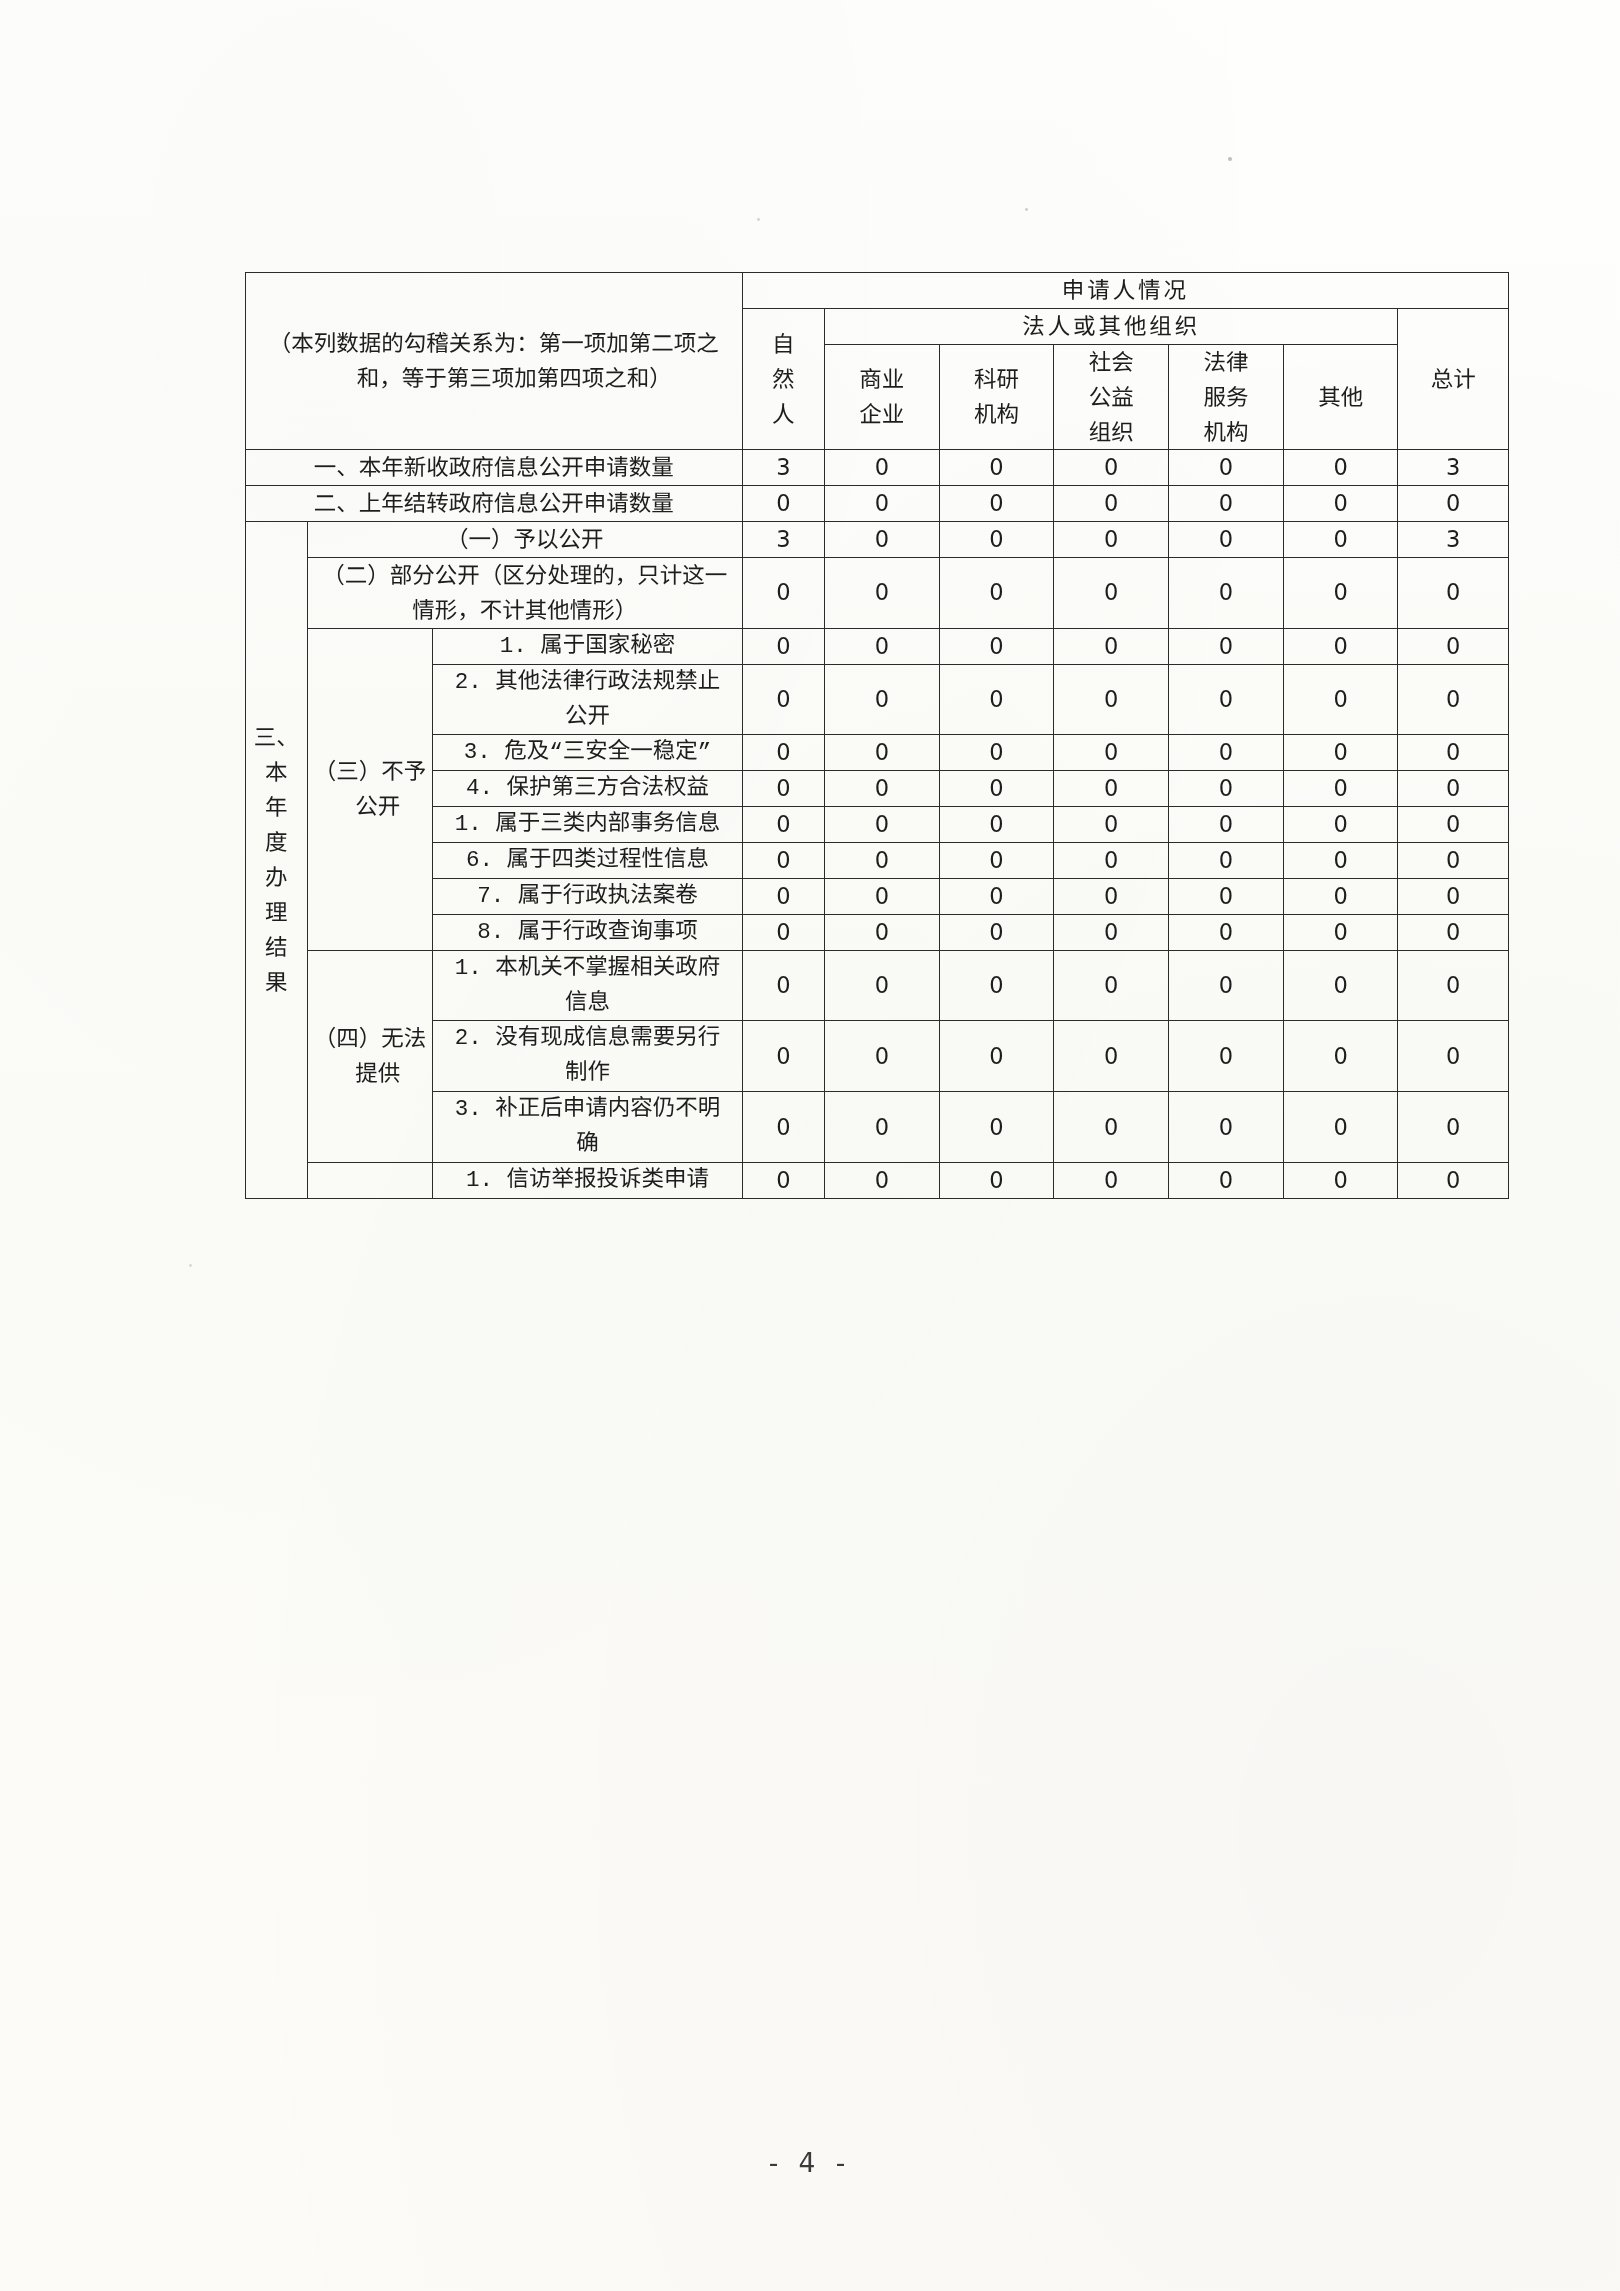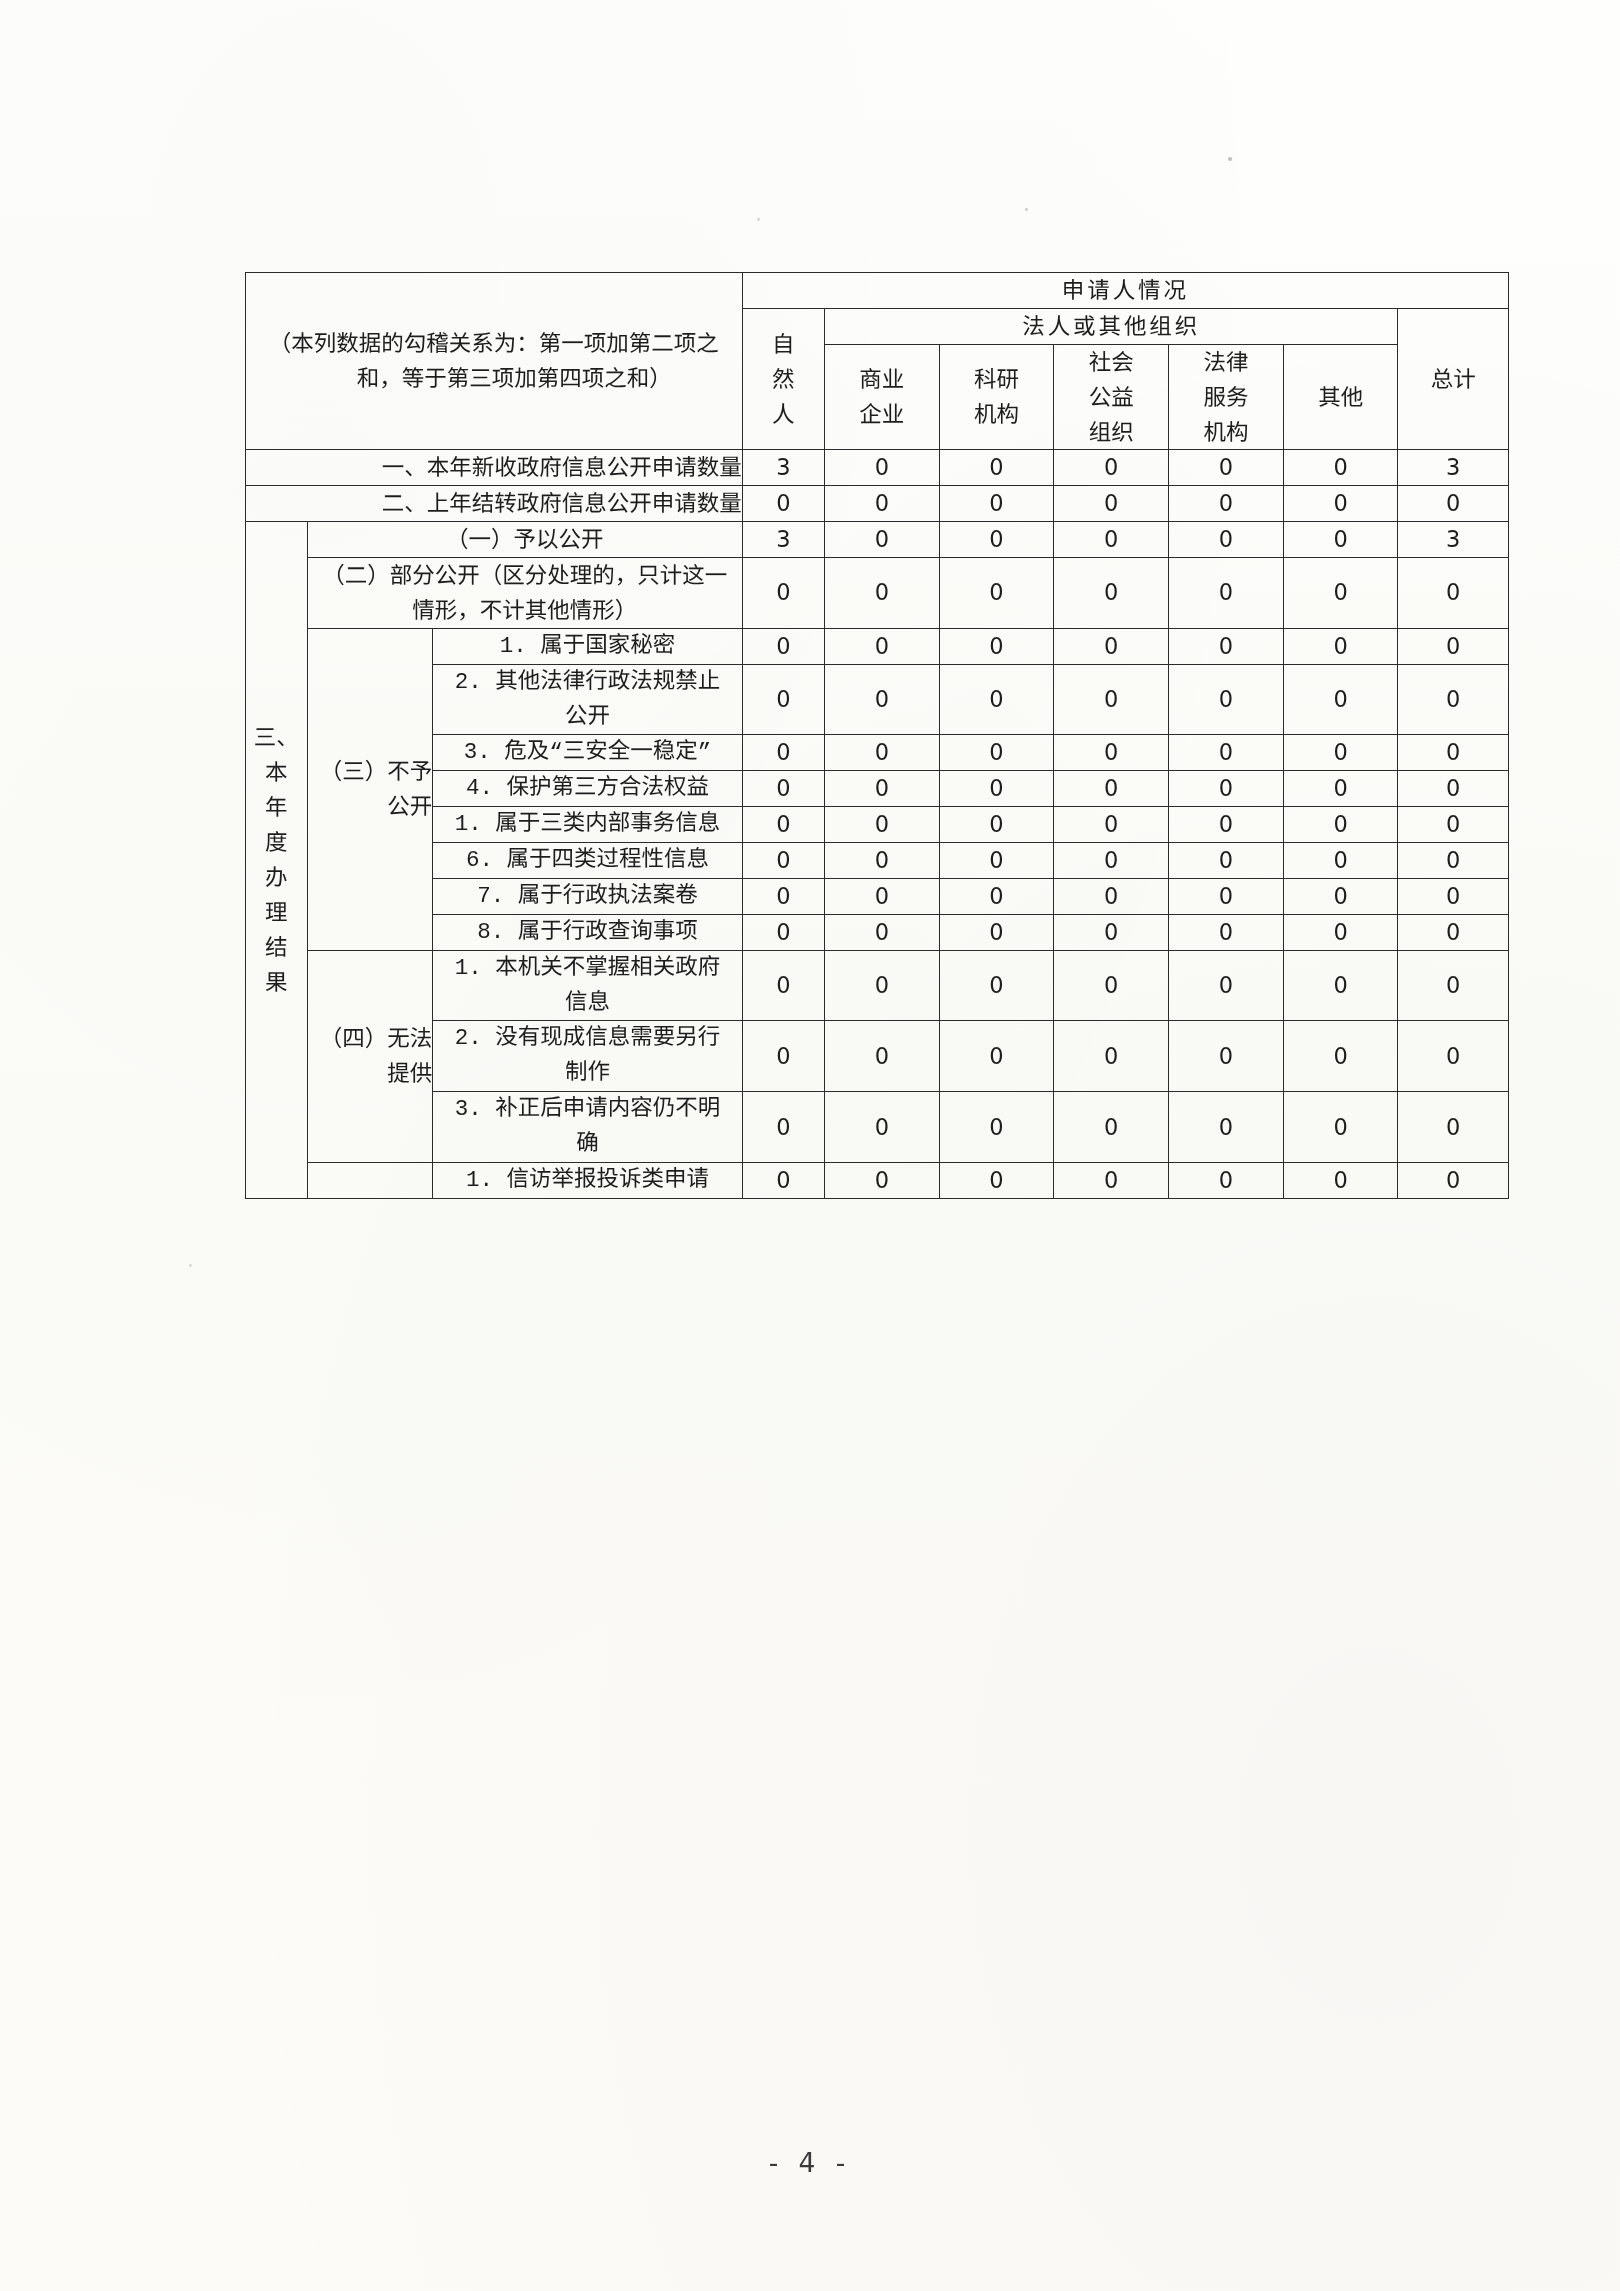--- a/index.html
+++ b/index.html
@@ -91,21 +91,21 @@
   .stack {
     display: block;
     text-align: center;
   }
   .stack span { display: block; }
 
   .row-label {
     font-size: 24.5px;
     padding: 17.6px 15.7px 17.6px 19.6px;
     line-height: 1.6;
-    text-align: right;
+    text-align: center;
   }
   .row-label-2 {
     font-size: 23.5px;
     padding: 13.7px 15.7px 13.7px 19.6px;
     line-height: 1.62;
     text-align: center;
   }
   .sub-label {
     font-size: 23.5px;
     padding: 13.7px 11.8px 13.7px 17.6px;
@@ -124,21 +124,21 @@
     width: 57px;
     text-align: center;
     font-size: 24.5px;
     line-height: 2.9;
     padding: 9.8px 0;
   }
   .vert-label .vchar { display: block; }
 
   .group-label-cell {
     font-size: 23.5px;
-    text-align: right;
+    text-align: center;
     padding: 15.7px 9.8px 15.7px 13.7px;
     line-height: 2.3;
     margin-left: 28px;
   }
   .group-label-cell .gl-line { display: block; }
   .gl-indent { padding-left: 15.7px; }
 
   #page-number {
     position: absolute;
     left: 0;

